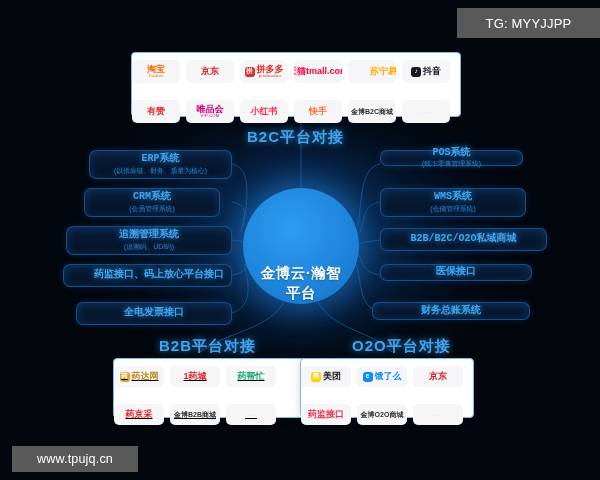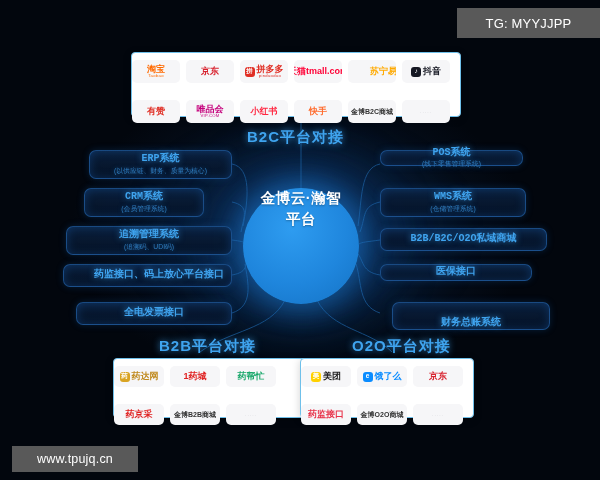--- a/index.html
+++ b/index.html
@@ -35,21 +35,21 @@
     background:radial-gradient(ellipse at center, rgba(12,60,120,.22) 0%, rgba(0,0,0,0) 70%);
     filter:blur(10px);
   }
 
   
   .center-circle{
     position:absolute;left:243px;top:188px;width:116px;height:116px;
     border-radius:50%;
     background:radial-gradient(circle at 42% 35%, #2e9cf0 0%, #1f86dd 55%, #1472c4 100%);
     box-shadow:0 0 26px 8px rgba(30,130,220,.45), 0 0 60px 22px rgba(20,90,170,.25);
-    display:flex;align-items:flex-start;justify-content:center;
+    display:flex;align-items:flex-end;justify-content:center;
     text-align:center;
   }
   .center-circle .ct{
     color:#ffffff;font-size:14.5px;font-weight:bold;line-height:1.42;
     letter-spacing:.5px;
     text-shadow:0 1px 2px rgba(0,0,0,.3);
   }
 
   
   .pill{
@@ -117,21 +117,21 @@
     border-radius:3px;color:#fff;font-size:6.5px;font-weight:bold;
     width:10px;height:10px;flex:none;
   }
   .tile .two{font-size:7px;font-weight:bold;color:#333;line-height:1.35;white-space:normal;}
   .tile.blank{color:#cfcfd4;font-size:5px;letter-spacing:1px;}
 
   
   #top-card{left:131px;top:52px;width:330px;height:65px;}
   #top-card .tile{width:48px;height:23px;}
 
-  #b2b-card{left:113px;top:358px;width:204px;height:60px;}
+  #b2b-card{left:113px;top:358px;width:204px;height:60px;text-decoration:underline;}
   #b2b-card .tile{width:50px;height:21px;}
 
   #o2o-card{left:300px;top:358px;width:174px;height:60px;}
   #o2o-card .tile{width:50px;height:21px;}
 
   
   .wm{
     position:absolute;
     background:#595959;color:#ffffff;
     display:flex;align-items:center;justify-content:center;
@@ -175,21 +175,21 @@
       <div class="ct">
         <span>金博云·瀚智</span><br>
         <span>平台</span>
       </div>
     </div>
 
     <div class="pill" style="left:89px;top:150px;width:143px;height:29px;">
       <div class="t">ERP系统</div>
       <div class="s">(以供应链、财务、质量为核心)</div>
     </div>
-    <div class="pill" style="left:84px;top:188px;width:120px;height:29px;">
+    <div class="pill" style="left:84px;top:188px;width:136px;height:29px;">
       <div class="t">CRM系统</div>
       <div class="s">(会员管理系统)</div>
     </div>
     <div class="pill" style="left:66px;top:226px;width:166px;height:29px;">
       <div class="t">追溯管理系统</div>
       <div class="s">(追溯码、UDI码)</div>
     </div>
     <div class="pill" style="left:63px;top:264px;width:169px;height:23px;padding-left:23px;">
       <div class="t">药监接口、码上放心平台接口</div>
     </div>
@@ -204,21 +204,21 @@
     <div class="pill" style="left:380px;top:188px;width:146px;height:29px;">
       <div class="t">WMS系统</div>
       <div class="s">(仓储管理系统)</div>
     </div>
     <div class="pill" style="left:380px;top:228px;width:167px;height:23px;">
       <div class="t">B2B/B2C/O2O私域商城</div>
     </div>
     <div class="pill" style="left:380px;top:264px;width:152px;height:17px;">
       <div class="t">医保接口</div>
     </div>
-    <div class="pill" style="left:392px;top:302px;width:158px;height:28px;justify-content:flex-end;">
+    <div class="pill" style="left:372px;top:302px;width:158px;height:18px;">
       <div class="t">财务总账系统</div>
     </div>
 
     <div class="cap" style="left:247px;top:128px;">B2C平台对接</div>
     <div class="cap" style="left:159px;top:337px;">B2B平台对接</div>
     <div class="cap" style="left:352px;top:337px;">O2O平台对接</div>
   </div>
 
   <div class="logo-card" id="top-card">
       <div class="tile">

